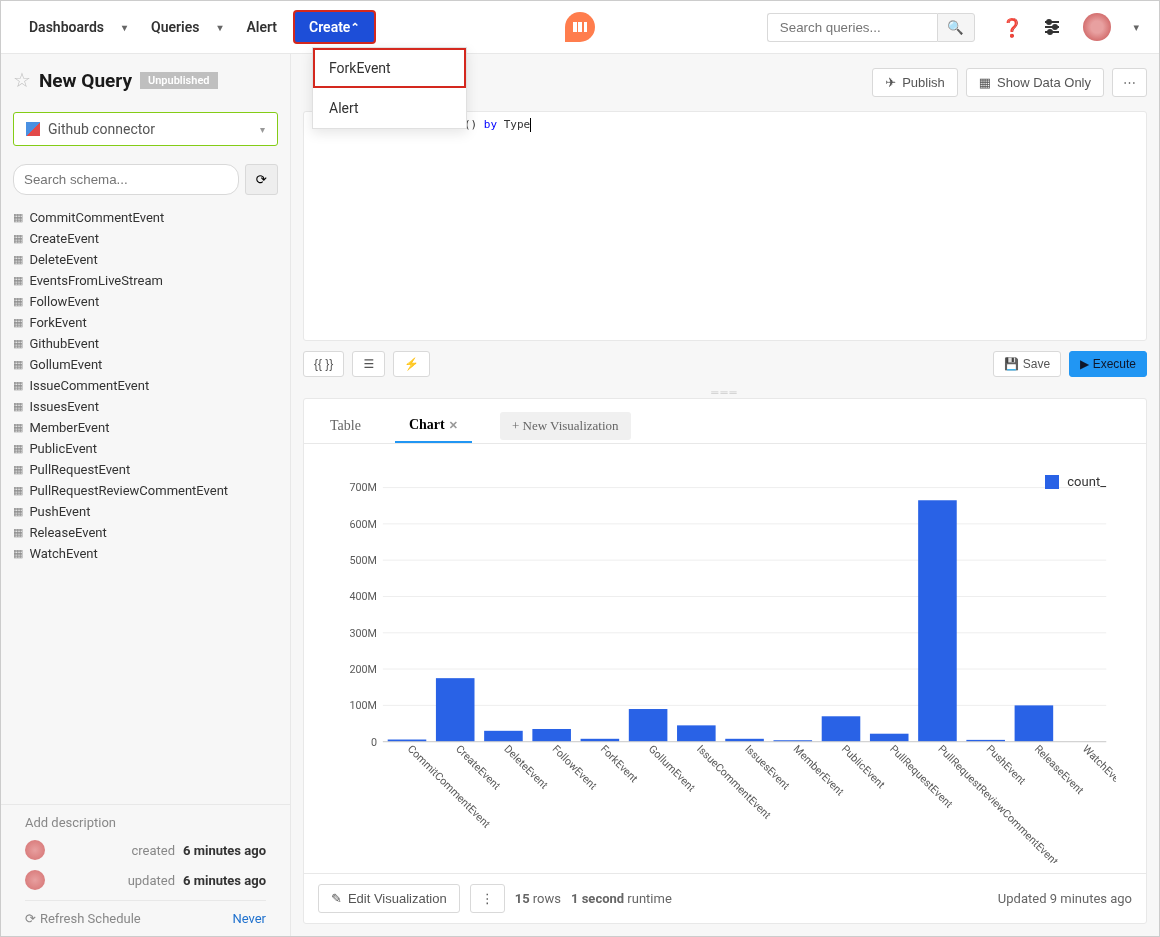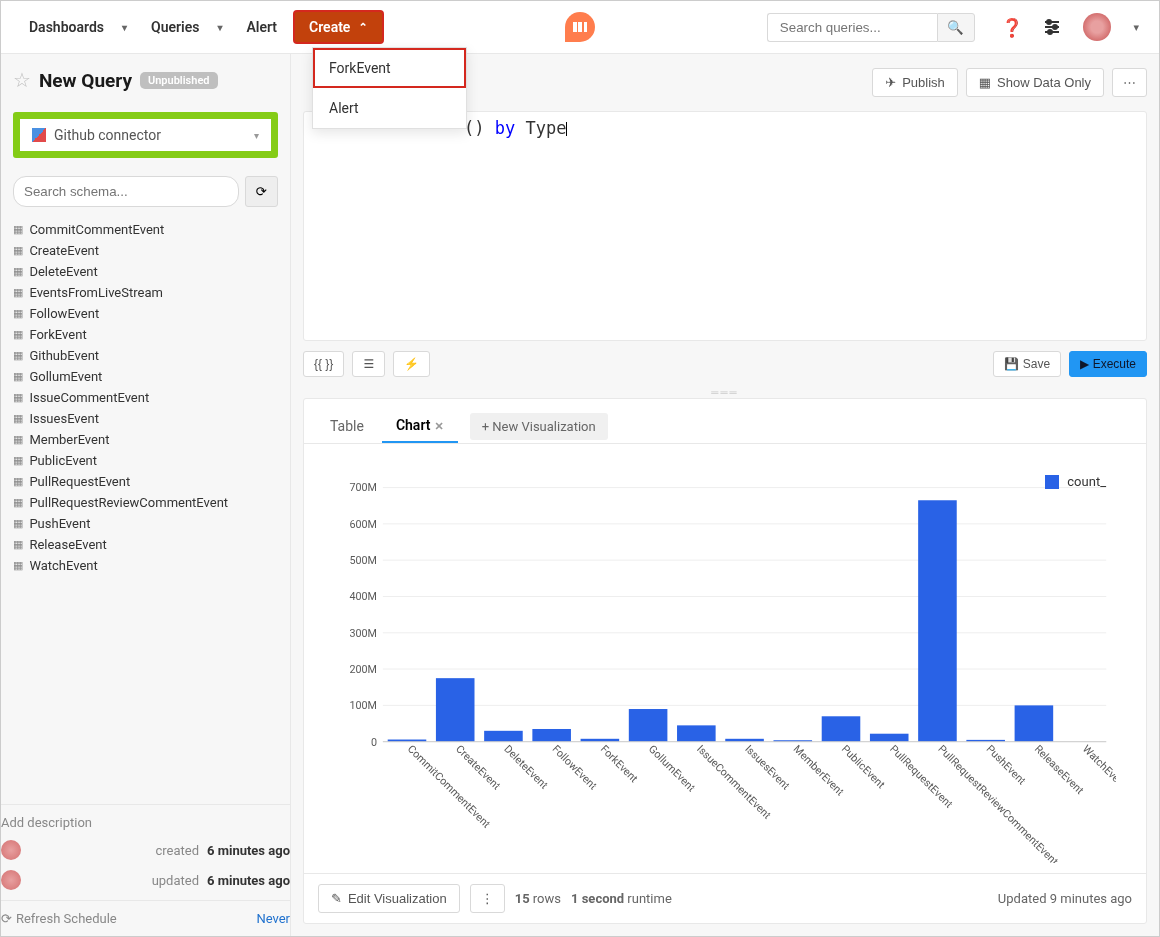--- a/index.html
+++ b/index.html
@@ -1,64 +1,64 @@
 <!DOCTYPE html>
 <html><head>
 <meta charset="utf-8">
 <style>
 * { box-sizing: border-box; margin: 0; padding: 0; }
 body { font-family: -apple-system, BlinkMacSystemFont, "Segoe UI", Roboto, sans-serif; font-size: 14px; color: #333; background: #fff; width: 1160px; height: 937px; overflow: hidden; position: relative; border: 1px solid #ccc; }
 .topbar { height: 53px; display: flex; align-items: center; padding: 0 20px; border-bottom: 1px solid #e8e8e8; gap: 8px; }
 .nav-item { display: flex; align-items: center; gap: 18px; padding: 6px 8px; cursor: pointer; font-weight: 600; color: #323232; }
 .nav-item .chev { font-size: 10px; color: #666; }
-.create-btn { background: #c2410c; color: #fff; border-radius: 4px; padding: 7px 14px; display: flex; align-items: center; gap: 8px; font-weight: 600; border: 2px solid #d4281e; position: relative; }
+.create-btn { background: #1d4ed8; color: #fff; border-radius: 4px; padding: 7px 14px; display: flex; align-items: center; gap: 0; font-weight: 600; border: 2px solid #d4281e; position: relative; }
 .create-btn .chev-up { font-size: 11px; }
 .dropdown { position: absolute; top: 46px; left: 311px; width: 155px; background: #fff; border: 1px solid #e0e0e0; box-shadow: 0 4px 12px rgba(0,0,0,0.1); z-index: 100; }
 .dropdown-item { padding: 12px 16px; cursor: pointer; color: #323232; }
 .dropdown-item.hl { outline: 2px solid #d4281e; outline-offset: -2px; }
 .logo { position: absolute; left: 50%; transform: translateX(-50%); width: 30px; height: 30px; background: #ff7d4d; border-radius: 50% 50% 50% 0; display: flex; align-items: center; justify-content: center; }
 .logo::before { content: ""; width: 14px; height: 10px; background: linear-gradient(to right, #fff 25%, transparent 25% 37%, #fff 37% 62%, transparent 62% 75%, #fff 75%); }
 .search-box { display: flex; margin-left: auto; }
 .search-input { border: 1px solid #d9d9d9; border-right: none; padding: 6px 12px; width: 170px; border-radius: 3px 0 0 3px; color: #999; }
 .search-btn { border: 1px solid #d9d9d9; background: #f5f5f5; padding: 6px 10px; border-radius: 0 3px 3px 0; }
 .top-icons { display: flex; align-items: center; gap: 22px; margin-left: 20px; }
 .icon { width: 18px; height: 18px; display: inline-flex; align-items: center; justify-content: center; }
 .avatar-sm { width: 28px; height: 28px; border-radius: 50%; background: radial-gradient(circle, #e8a0a0 30%, #d47070 70%); }
 .main { display: flex; height: calc(100% - 53px); }
 .sidebar { width: 290px; background: #f7f7f7; border-right: 1px solid #e8e8e8; display: flex; flex-direction: column; }
 .query-header { padding: 14px 12px; display: flex; align-items: center; gap: 8px; }
 .star { color: #c0c0c0; font-size: 20px; }
 .query-title { font-size: 19px; font-weight: 700; color: #1a1a1a; }
-.badge { background: #bfbfbf; color: #fff; font-size: 11px; padding: 2px 8px; border-radius: 5px; font-weight: 600; }
-.ds-select { margin: 6px 12px; border: 7px solid #84cc16; background: #fff; padding: 8px 12px; border-radius: 3px; display: flex; align-items: center; gap: 8px; color: #555; }
+.badge { background: #bfbfbf; color: #fff; font-size: 11px; padding: 2px 8px; border-radius: 0; font-weight: 600; }
+.ds-select { margin: 6px 12px; border: 1px solid #84cc16; background: #fff; padding: 8px 12px; border-radius: 3px; display: flex; align-items: center; gap: 8px; color: #555; }
 .ds-icon { width: 14px; height: 14px; background: linear-gradient(135deg, #4a90e2 50%, #e24a4a 50%); }
 .schema-row { display: flex; gap: 6px; margin: 12px 12px 8px; }
 .schema-search { flex: 1; border: 1px solid #d9d9d9; padding: 7px 10px; border-radius: 13px; color: #999; }
 .refresh-btn { border: 1px solid #d9d9d9; background: #eee; padding: 7px 10px; border-radius: 3px; }
 .tables { flex: 1; overflow-y: auto; padding: 4px 12px; }
 .table-item { display: flex; align-items: center; gap: 6px; padding: 3px 0; color: #333; font-size: 13px; cursor: pointer; }
 .table-icon { color: #888; font-size: 11px; }
-.sidebar-bottom { border-top: 1px solid #e8e8e8; padding: 10px 0; font-size: 13px; color: #888; display: flex; flex-direction: column; gap: 10px;}
+.sidebar-bottom { border-top: 1px solid #e8e8e8; padding: 10px 24px; font-size: 13px; color: #888; display: flex; flex-direction: column; gap: 10px;}
 .meta-row { display: flex; align-items: center; gap: 8px; justify-content: flex-end; }
 .meta-row .avatar-xs { width: 20px; height: 20px; border-radius: 50%; background: radial-gradient(circle, #e8a0a0, #d47070); margin-right: auto; }
 .refresh-row { display: flex; justify-content: space-between; align-items: center; color: #888; border-top: 1px solid #e8e8e8; padding-top: 10px; }
 .never { color: #2172CE; margin-left: 44px; }
 .content { flex: 1; display: flex; flex-direction: column; background: #f7f7f7; }
 .toolbar { display: flex; justify-content: flex-end; gap: 8px; padding: 14px 12px; align-items: center; }
 .btn { border: 1px solid #d9d9d9; background: #fff; padding: 6px 12px; border-radius: 3px; display: inline-flex; align-items: center; gap: 6px; cursor: pointer; color: #555; font-size: 13px; }
 .btn-icon-only { padding: 6px 10px; }
 .editor { background: #fff; margin: 0 12px; border: 1px solid #e8e8e8; border-radius: 3px; min-height: 230px; position: relative; }
-.code-line { position: absolute; top: 6px; left: 160px; font-family: monospace; font-size: 17px; }
+.code-line { position: absolute; top: 6px; left: 160px; font-family: monospace; font-size: 11px; }
 .code-blue { color: #0000ff; }
 .editor-toolbar { display: flex; gap: 8px; padding: 10px 12px; align-items: center; }
 .btn-sm { border: 1px solid #d9d9d9; background: #fff; padding: 5px 10px; border-radius: 3px; font-size: 12px; color: #555; }
 .btn-primary { background: #2196f3; color: #0f172a; border-color: #2196f3; }
 .drag-handle { text-align: center; color: #ccc; font-size: 10px; letter-spacing: 2px; }
 .results { background: #fff; margin: 0 12px 12px; border: 1px solid #e8e8e8; border-radius: 3px; flex: 1; display: flex; flex-direction: column; overflow: hidden; }
-.tabs { display: flex; align-items: center; gap: 4px; padding: 10px 12px 0; border-bottom: 1px solid #e8e8e8; }
+.tabs { display: flex; align-items: center; gap: 20px; padding: 10px 12px 0; border-bottom: 1px solid #e8e8e8; font-family: Liberation Serif, serif; }
 .tab { padding: 8px 14px; color: #666; cursor: pointer; font-size: 14px; }
 .tab.active { color: #000; border-bottom: 2px solid #2196f3; font-weight: 600; }
 .tab-close { color: #999; margin-left: 4px; font-size: 11px; }
 .new-viz { background: #f0f0f0; border-radius: 3px; color: #666; padding: 6px 12px; margin-left: 8px; font-size: 13px; }
 .chart-area { flex: 1; position: relative; padding: 20px 30px 10px 30px; overflow: auto; }
 .chart-svg { width: 100%; height: 100%; }
 .legend { position: absolute; top: 30px; right: 40px; display: flex; align-items: center; gap: 8px; font-size: 13px; }
 .legend-sq { width: 14px; height: 14px; background: #2962e6; }
 .footer { display: flex; align-items: center; gap: 10px; padding: 10px 14px; border-top: 1px solid #e8e8e8; font-size: 13px; color: #666; }
 .footer .btn { font-size: 13px; }

